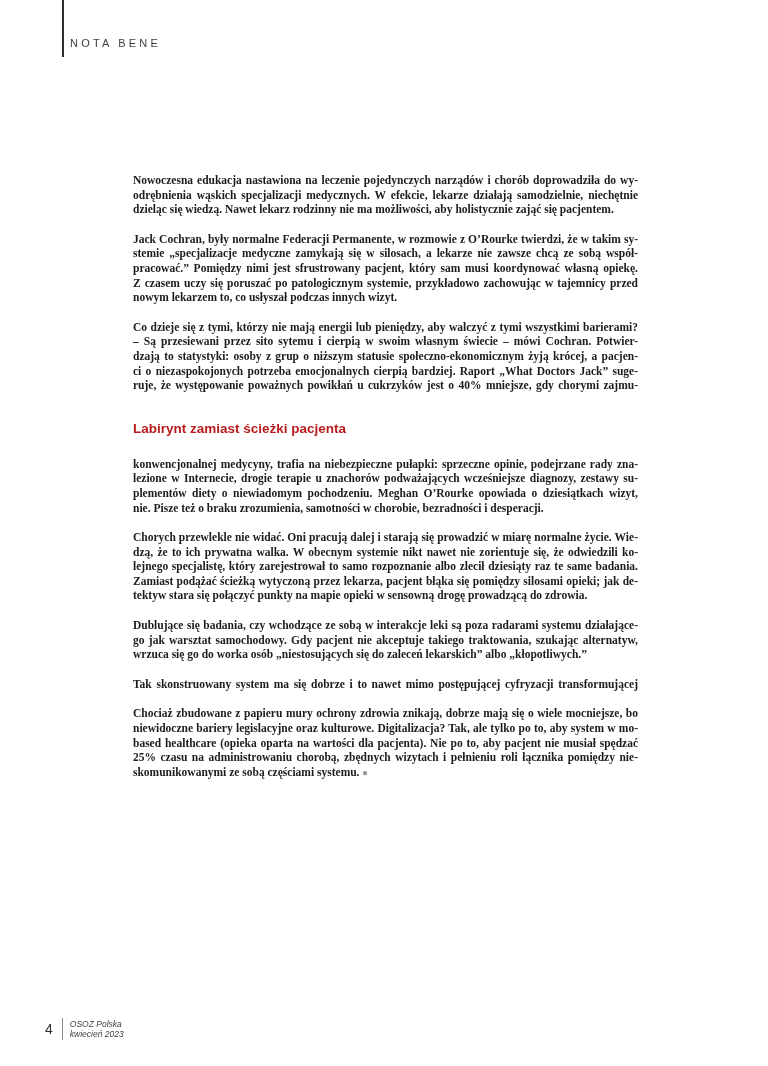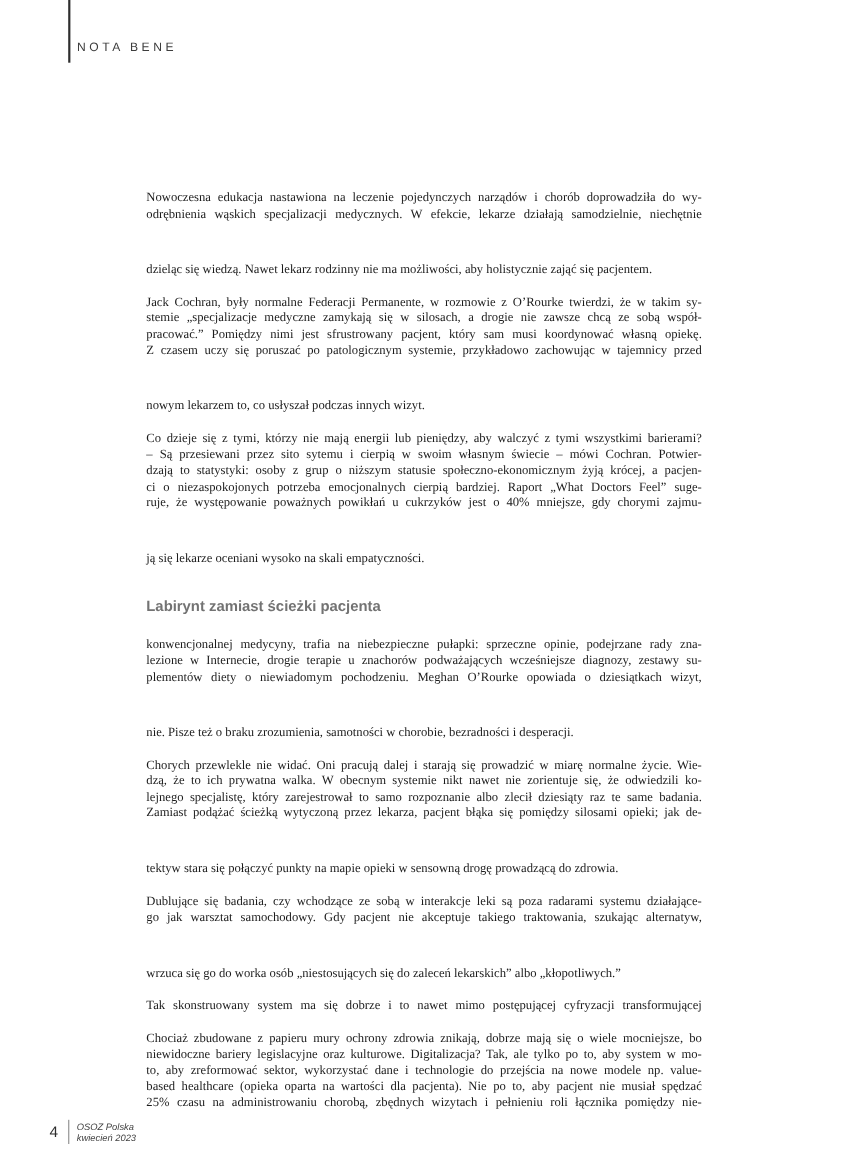--- a/index.html
+++ b/index.html
@@ -40,36 +40,36 @@
     position: absolute;
     left: 133px;
     top: 173px;
     width: 505px;
     color: #1c1c1c;
     font-size: 11.5px;
     line-height: 14.6px;
   }
   .para {
     margin: 0 0 15px 0;
+    font-weight: bold;
   }
   .line {
     text-align: justify;
     text-align-last: justify;
     white-space: nowrap;
   }
   .line.last {
     text-align-last: left;
-    margin-top: 36px;
   }
   .subheading {
     font-family: "Liberation Sans", sans-serif;
     font-size: 13.5px;
     font-weight: 700;
     line-height: 15px;
-    color: #737373;
+    color: #b91c1c;
     margin: 28px 0 21px 0;
   }
   .end-mark {
     color: #9a9a9a;
     font-size: 10px;
   }
   
   .footer {
     position: absolute;
     left: 45px;
@@ -105,32 +105,31 @@
   <div class="kicker">NOTA BENE</div>
 
   <div class="article">
       <div class="para">
         <div class="line">Nowoczesna edukacja nastawiona na leczenie pojedynczych narządów i chorób doprowadziła do wy-</div>
         <div class="line">odrębnienia wąskich specjalizacji medycznych. W efekcie, lekarze działają samodzielnie, niechętnie</div>
         <div class="line last">dzieląc się wiedzą. Nawet lekarz rodzinny nie ma możliwości, aby holistycznie zająć się pacjentem.</div>
       </div>
       <div class="para">
         <div class="line">Jack Cochran, były normalne Federacji Permanente, w rozmowie z O’Rourke twierdzi, że w takim sy-</div>
-        <div class="line">stemie „specjalizacje medyczne zamykają się w silosach, a drogie nie zawsze chcą ze sobą współ-</div>
+        <div class="line">stemie „specjalizacje medyczne zamykają się w silosach, a lekarze nie zawsze chcą ze sobą współ-</div>
         <div class="line">pracować.” Pomiędzy nimi jest sfrustrowany pacjent, który sam musi koordynować własną opiekę.</div>
         <div class="line">Z czasem uczy się poruszać po patologicznym systemie, przykładowo zachowując w tajemnicy przed</div>
         <div class="line last">nowym lekarzem to, co usłyszał podczas innych wizyt.</div>
       </div>
       <div class="para">
         <div class="line">Co dzieje się z tymi, którzy nie mają energii lub pieniędzy, aby walczyć z tymi wszystkimi barierami?</div>
         <div class="line">– Są przesiewani przez sito sytemu i cierpią w swoim własnym świecie – mówi Cochran. Potwier-</div>
         <div class="line">dzają to statystyki: osoby z grup o niższym statusie społeczno-ekonomicznym żyją krócej, a pacjen-</div>
-        <div class="line">ci o niezaspokojonych potrzeba emocjonalnych cierpią bardziej. Raport „What Doctors Feel” suge-</div>
+        <div class="line">ci o niezaspokojonych potrzeba emocjonalnych cierpią bardziej. Raport „What Doctors Jack” suge-</div>
         <div class="line">ruje, że występowanie poważnych powikłań u cukrzyków jest o 40% mniejsze, gdy chorymi zajmu-</div>
-        <div class="line last">ją się lekarze oceniani wysoko na skali empatyczności.</div>
       </div>
       <h2 class="subheading">Labirynt zamiast ścieżki pacjenta</h2>
       <div class="para">
         <div class="line">konwencjonalnej medycyny, trafia na niebezpieczne pułapki: sprzeczne opinie, podejrzane rady zna-</div>
         <div class="line">lezione w Internecie, drogie terapie u znachorów podważających wcześniejsze diagnozy, zestawy su-</div>
         <div class="line">plementów diety o niewiadomym pochodzeniu. Meghan O’Rourke opowiada o dziesiątkach wizyt,</div>
         <div class="line last">nie. Pisze też o braku zrozumienia, samotności w chorobie, bezradności i desperacji.</div>
       </div>
       <div class="para">
         <div class="line">Chorych przewlekle nie widać. Oni pracują dalej i starają się prowadzić w miarę normalne życie. Wie-</div>
@@ -143,23 +142,23 @@
         <div class="line">Dublujące się badania, czy wchodzące ze sobą w interakcje leki są poza radarami systemu działające-</div>
         <div class="line">go jak warsztat samochodowy. Gdy pacjent nie akceptuje takiego traktowania, szukając alternatyw,</div>
         <div class="line last">wrzuca się go do worka osób „niestosujących się do zaleceń lekarskich” albo „kłopotliwych.”</div>
       </div>
       <div class="para">
         <div class="line">Tak skonstruowany system ma się dobrze i to nawet mimo postępującej cyfryzacji transformującej</div>
       </div>
       <div class="para">
         <div class="line">Chociaż zbudowane z papieru mury ochrony zdrowia znikają, dobrze mają się o wiele mocniejsze, bo</div>
         <div class="line">niewidoczne bariery legislacyjne oraz kulturowe. Digitalizacja? Tak, ale tylko po to, aby system w mo-</div>
-        <div class="line">to, aby zreformować sektor, wykorzystać dane i technologie do przejścia na nowe modele np. value-</div>
         <div class="line">based healthcare (opieka oparta na wartości dla pacjenta). Nie po to, aby pacjent nie musiał spędzać</div>
         <div class="line">25% czasu na administrowaniu chorobą, zbędnych wizytach i pełnieniu roli łącznika pomiędzy nie-</div>
+        <div class="line last">skomunikowanymi ze sobą częściami systemu.<span class="end-mark"> ●</span></div>
       </div>
     </div>
 
   <div class="footer">
     <div class="page-num">4</div>
     <div class="footer-rule"></div>
     <div class="imprint">
       <div>OSOZ Polska</div>
       <div>kwiecień 2023</div>
     </div>

